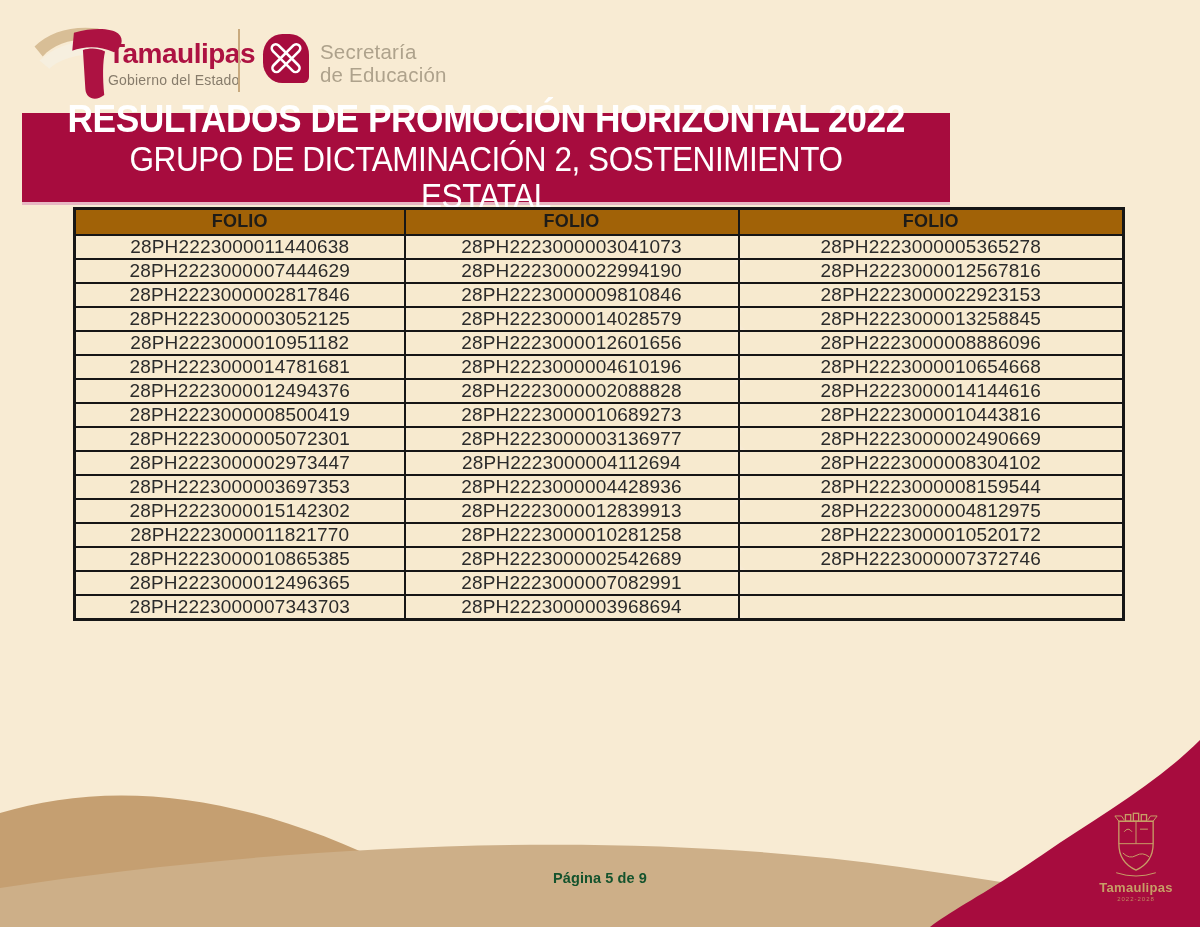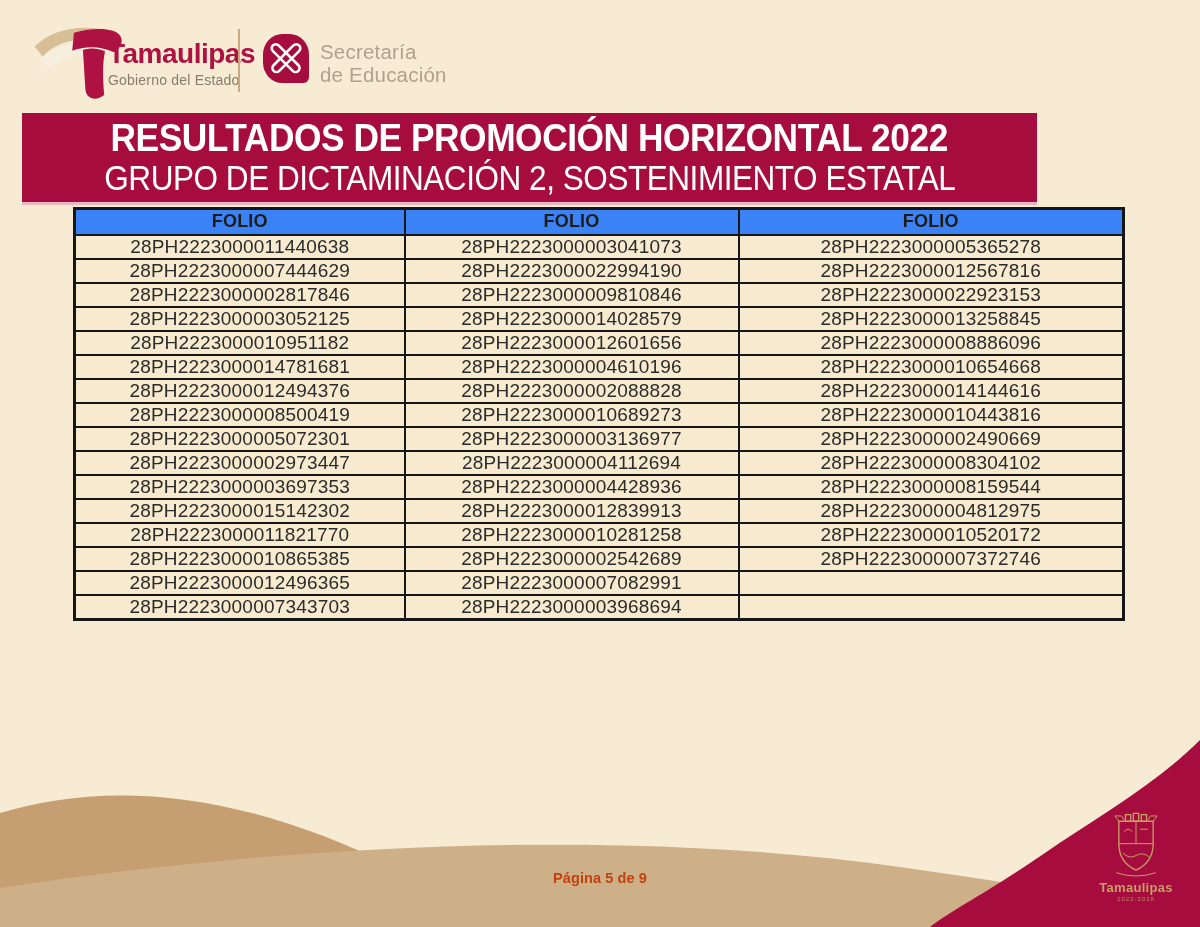--- a/index.html
+++ b/index.html
@@ -19,59 +19,59 @@
   .state-name { font-size:28px; font-weight:bold; color:#AD1242; letter-spacing:-0.5px; line-height:1; }
   .state-tagline { font-size:14px; color:#877C6B; margin-top:4px; letter-spacing:0.2px; }
   .brand-divider { position:absolute; left:238px; top:29px; width:2px; height:63px; background:#C9AA7E; }
   .edu-icon { position:absolute; left:263px; top:34px; width:46px; height:49px; background:#A70C3E;
               border-radius:42% 42% 12% 42%; }
   .edu-icon svg { position:absolute; inset:0; }
   .edu-wordmark { position:absolute; left:320px; top:41px; font-size:20.5px; color:#AEA28C; line-height:1.1; letter-spacing:0.2px; }
 
   
   .banner {
-    position:absolute; left:22px; top:113px; width:1015px; height:92px;
+    position:absolute; left:22px; top:113px; width:928px; height:92px;
     background:#A70C3E; border-bottom:3px solid #E7B7C2;
     display:flex; flex-direction:column; align-items:center; justify-content:center;
     text-align:center;
   }
   .banner-title { display:inline-block; color:#FFFFFF; font-weight:bold; font-size:38px;
     transform:scaleX(0.93); transform-origin:center; letter-spacing:-0.5px; line-height:1.05; }
   .banner-subtitle { display:inline-block; color:#FFFFFF; font-weight:400; font-size:35px;
     transform:scaleX(0.90); transform-origin:center; letter-spacing:-0.5px; line-height:1.05; margin-top:1px; }
 
   
   table.folio {
     position:absolute; left:73px; top:207px; width:1049px;
     border-collapse:collapse; table-layout:fixed;
     border:3px solid #161616;
   }
   table.folio th, table.folio td {
     border:2px solid #161616; text-align:center; overflow:hidden; white-space:nowrap;
   }
   table.folio th {
-    background:#3b82f6; height:26px; font-size:18px; font-weight:600;
+    background:#a16207; height:26px; font-size:18px; font-weight:600;
     color:#1E1C18; letter-spacing:0.2px;
   }
   table.folio td {
     background:#F7EACF; height:23.6px; font-size:19px; color:#2B2B2B;
     letter-spacing:0.2px; font-weight:400; padding:0;border-radius:12px;
   }
 
   
   .bottom-waves { position:absolute; left:0; bottom:0; width:1200px; height:150px; }
   .corner-crimson { position:absolute; right:0; bottom:0; width:1200px; height:227px; }
   .seal { position:absolute; left:1098px; top:812px; width:76px; text-align:center; }
   .seal svg { width:58px; height:66px; display:block; margin:0 auto; }
   .seal-label { font-size:13px; font-weight:bold; color:#C79E66; letter-spacing:0.3px; margin-top:2px; }
   .seal-term { font-size:6px; color:#C79E66; opacity:0.85; letter-spacing:1px; margin-top:1px; }
 
   .page-indicator {
     position:absolute; left:0; top:870px; width:1200px; text-align:center;
-    font-size:14.5px; font-weight:bold; color:#c2410c; letter-spacing:0.1px;
+    font-size:14.5px; font-weight:bold; color:#14532d; letter-spacing:0.1px;
   }
 </style>
 </head>
 <body>
 
 <div class="page">
 
   <svg class="bottom-waves" viewBox="0 0 1200 150" preserveAspectRatio="none">
     <path d="M0,36 C100,6 230,8 400,93 C520,146 640,150 780,150 L0,150 Z" fill="#C59F71"></path>
     <path d="M0,111 C280,68 620,50 900,90 C1000,104 1110,122 1200,142 L1200,150 L0,150 Z" fill="#CDAF88"></path>

